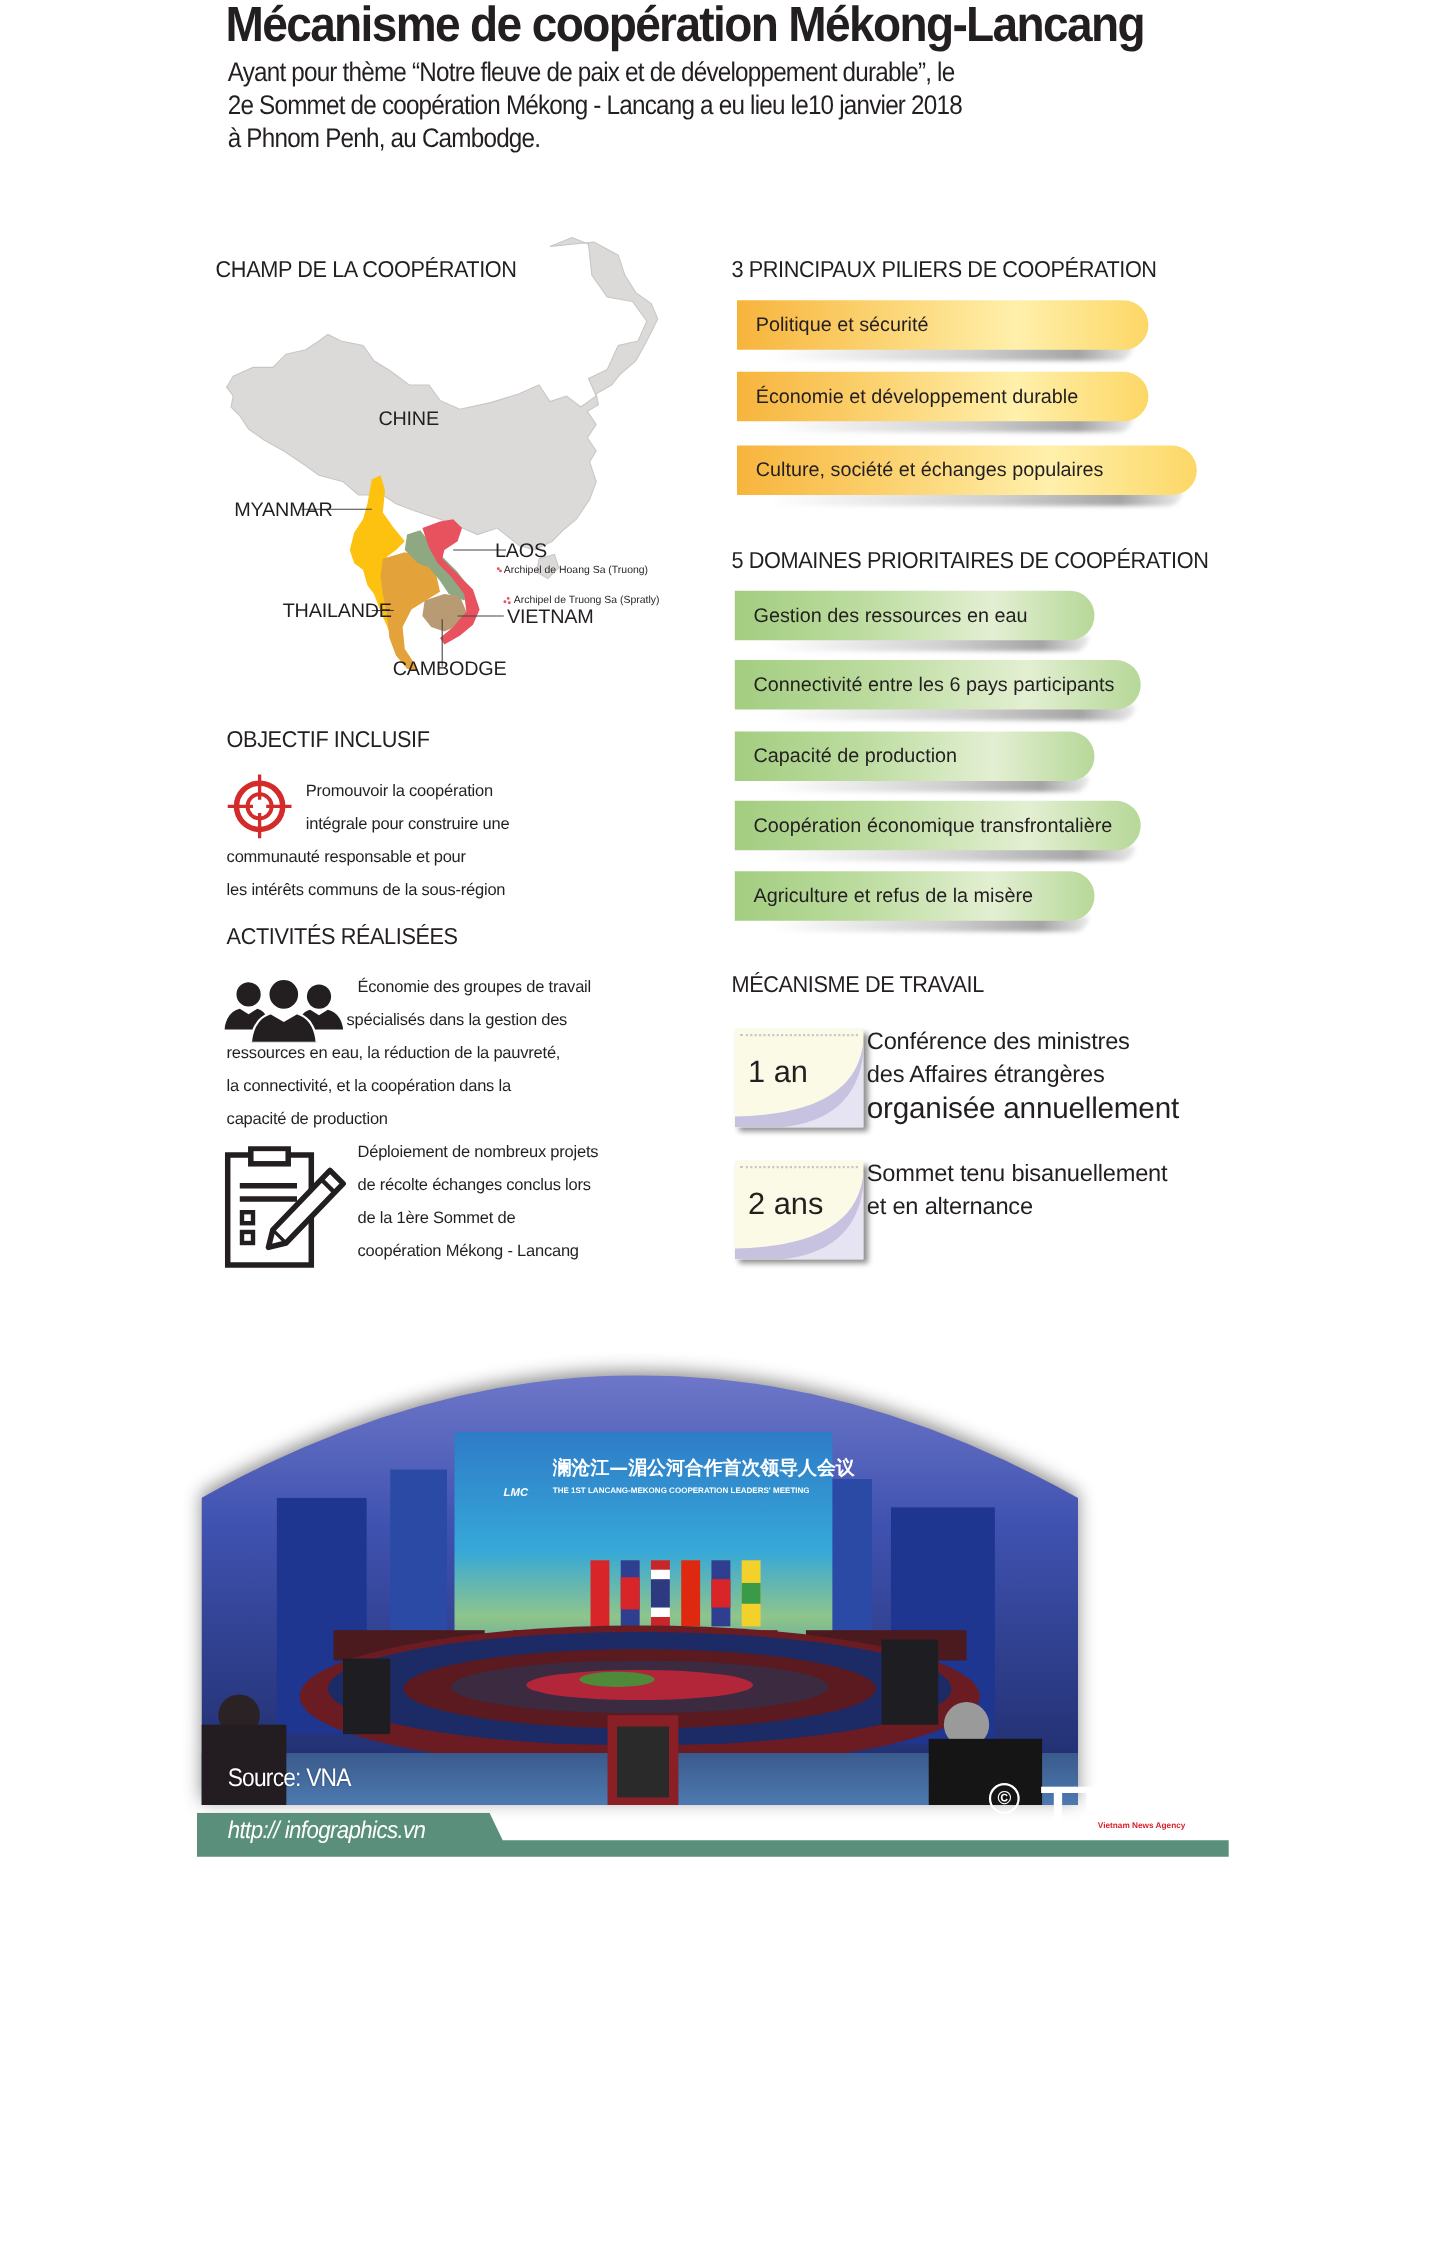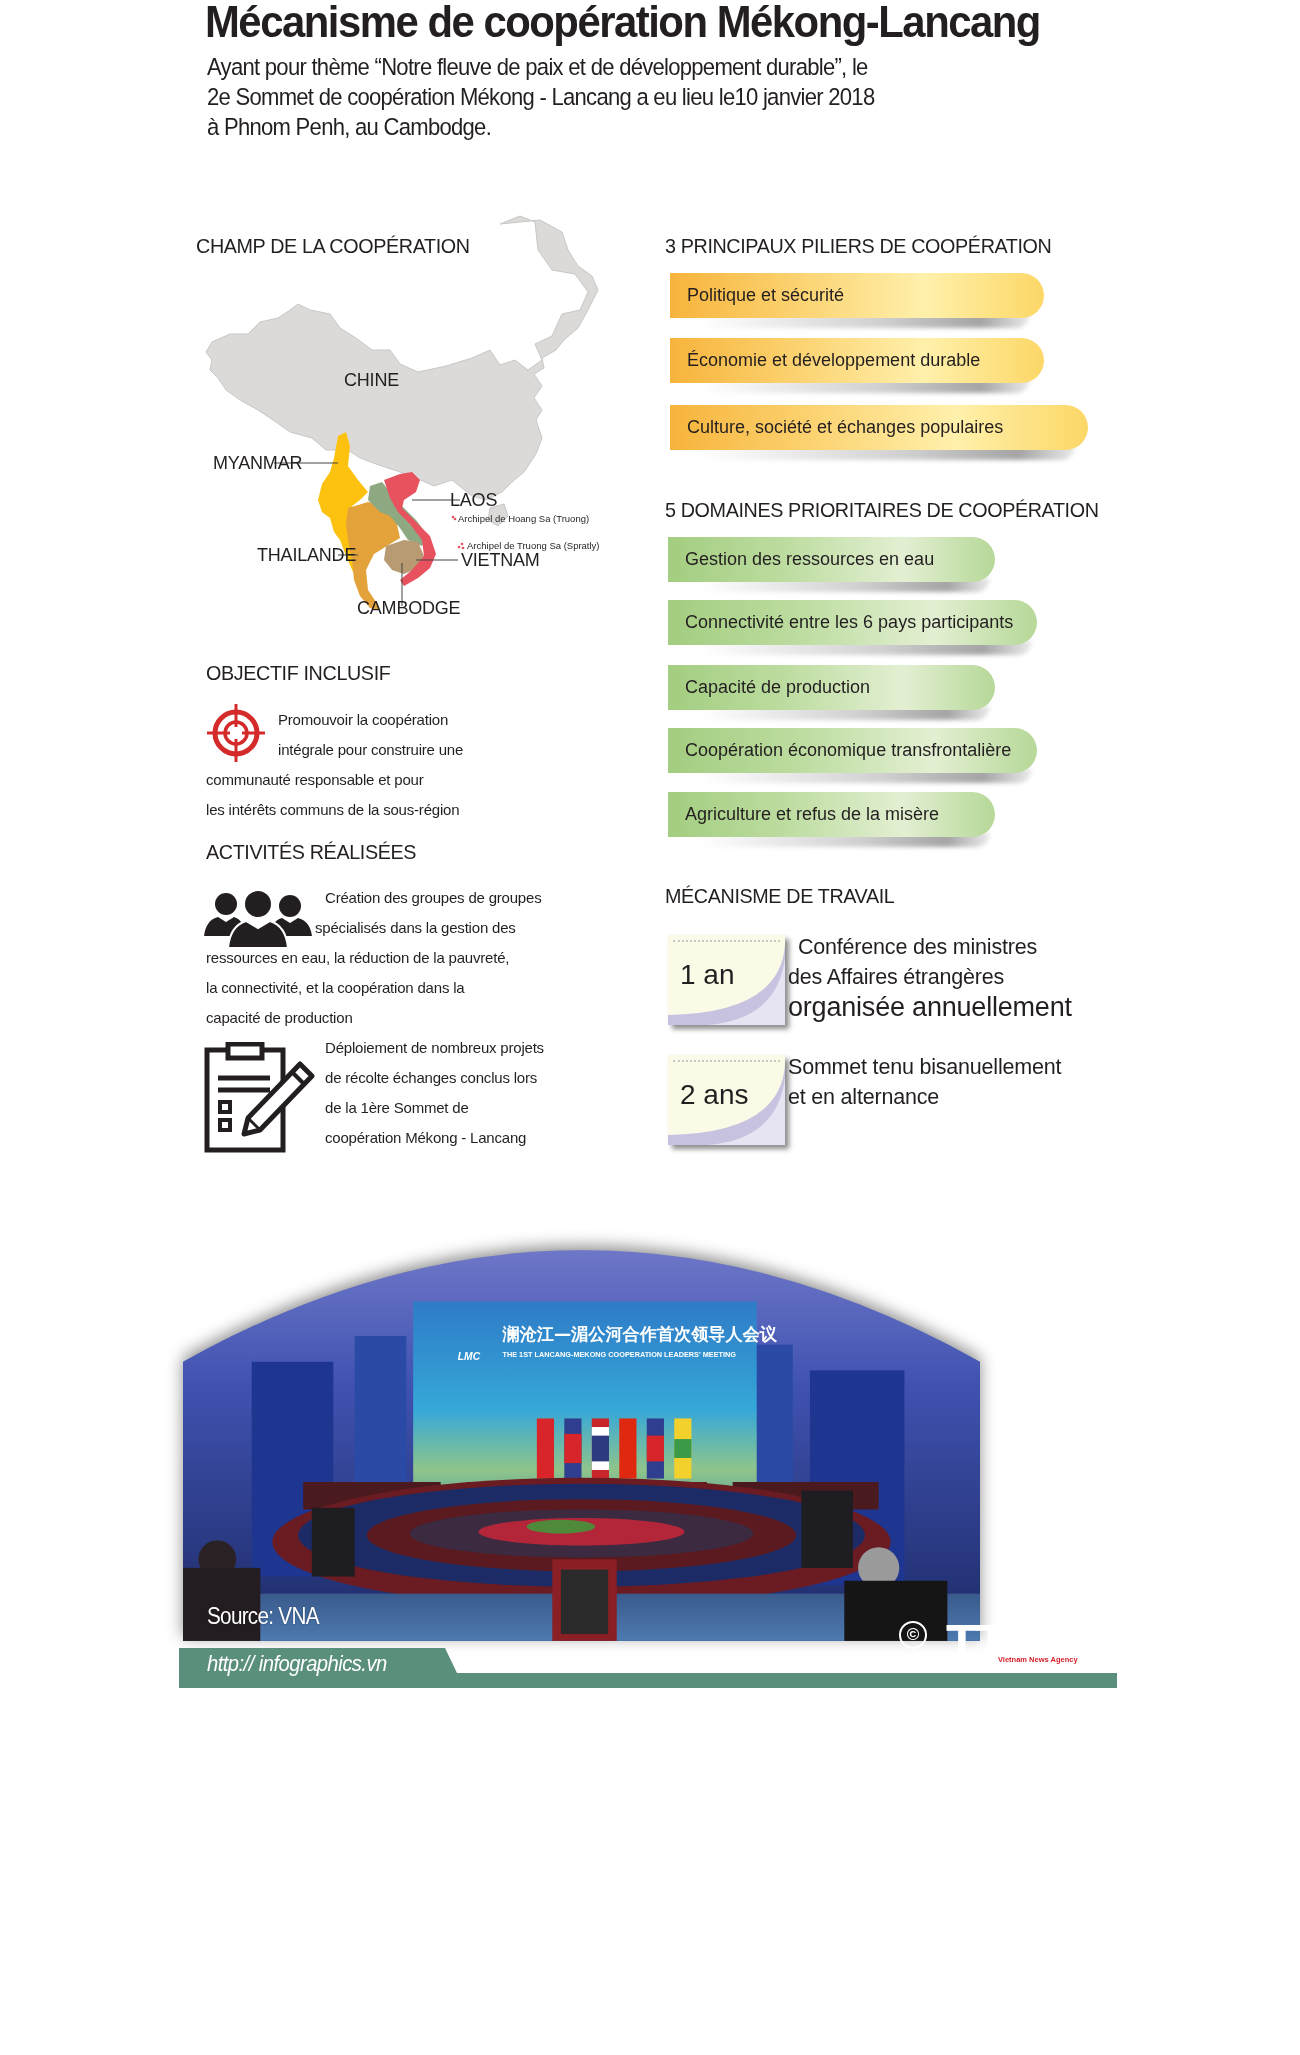--- a/index.html
+++ b/index.html
@@ -138,21 +138,21 @@
 
   <circle cx="22" cy="14" r="11" fill="#231f20"></circle>
   <path d="M0 46 Q2 30 14 27 L22 32 L30 27 Q40 30 42 46 Z" fill="#231f20"></path>
 
   <circle cx="86" cy="16" r="11" fill="#231f20"></circle>
   <path d="M66 46 Q68 30 78 28 L86 33 L94 28 Q106 31 108 46 Z" fill="#231f20"></path>
 
   <circle cx="54" cy="14" r="14" fill="#231f20" stroke="#fff" stroke-width="2"></circle>
   <path d="M24 58 Q26 36 42 31 L54 38 L66 31 Q82 36 84 58 Z" fill="#231f20" stroke="#fff" stroke-width="2"></path>
 </svg>
-<div class="abs body-text" style="left:325px;top:883px;">Création des groupes de groupes</div>
+<div class="abs body-text" style="left:325px;top:883px;">Économie des groupes de travail</div>
 <div class="abs body-text" style="left:315px;top:913px;">spécialisés dans la gestion des</div>
 <div class="abs body-text" style="left:206px;top:943px;">ressources en eau, la réduction de la pauvreté,</div>
 <div class="abs body-text" style="left:206px;top:973px;">la connectivité, et la coopération dans la</div>
 <div class="abs body-text" style="left:206px;top:1003px;">capacité de production</div>
 
 <svg class="abs" style="left:204px;top:1042px;" width="112" height="112" viewBox="0 0 112 112">
   <rect x="3" y="8" width="76" height="100" fill="none" stroke="#231f20" stroke-width="5"></rect>
   <rect x="24" y="2" width="34" height="14" fill="#fff" stroke="#231f20" stroke-width="5"></rect>
   <line x1="14" y1="36" x2="66" y2="36" stroke="#231f20" stroke-width="5"></line>
   <line x1="14" y1="48" x2="66" y2="48" stroke="#231f20" stroke-width="5"></line>
@@ -170,21 +170,21 @@
 <div class="abs sec-h" style="left:665px;top:884px;">MÉCANISME DE TRAVAIL</div>
 
 <div class="cal" style="left:668px;top:935px;">
   <svg width="117" height="90" viewBox="0 0 117 90">
     <path d="M117 10 Q112 78 0 80 L0 90 L117 90 Z" fill="#c7c2e0"></path>
     <path d="M117 22 Q110 84 40 90 L117 90 Z" fill="#e6e3f2"></path>
   </svg>
   <div class="dots"></div>
   <div class="num">1 an</div>
 </div>
-<div class="abs body-text" style="left:788px;top:932px;font-size:21.5px;padding-left:10px;">Conférence des ministres</div>
+<div class="abs body-text" style="left:788px;top:932px;font-size:21.5px;">Conférence des ministres</div>
 <div class="abs body-text" style="left:788px;top:962px;font-size:21.5px;">des Affaires étrangères</div>
 <div class="abs body-text" style="left:788px;top:992px;font-size:27px;">organisée annuellement</div>
 
 <div class="cal" style="left:668px;top:1055px;">
   <svg width="117" height="90" viewBox="0 0 117 90">
     <path d="M117 10 Q112 78 0 80 L0 90 L117 90 Z" fill="#c7c2e0"></path>
     <path d="M117 22 Q110 84 40 90 L117 90 Z" fill="#e6e3f2"></path>
   </svg>
   <div class="dots"></div>
   <div class="num">2 ans</div>

